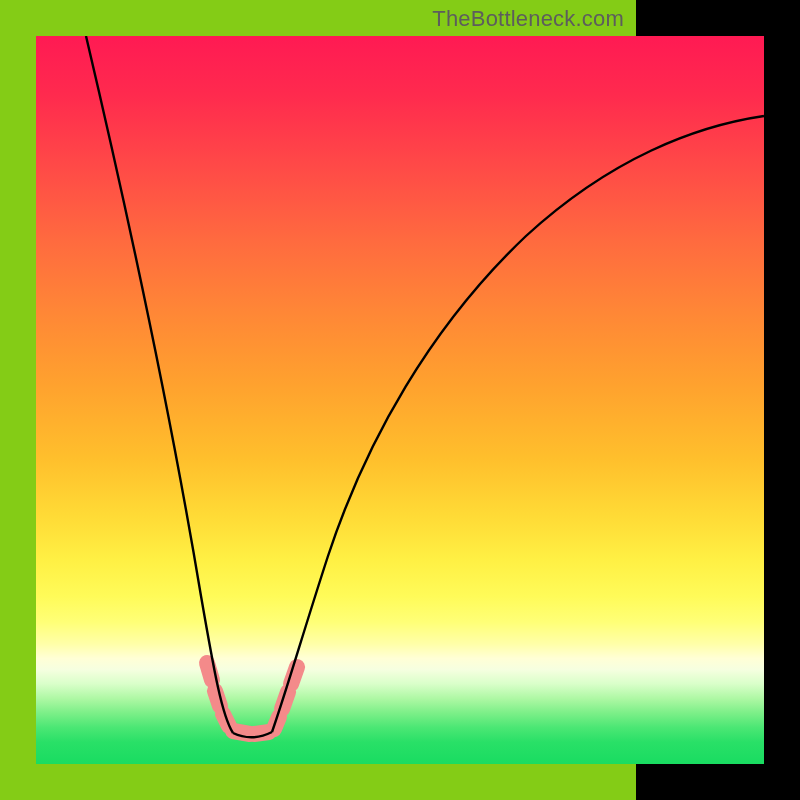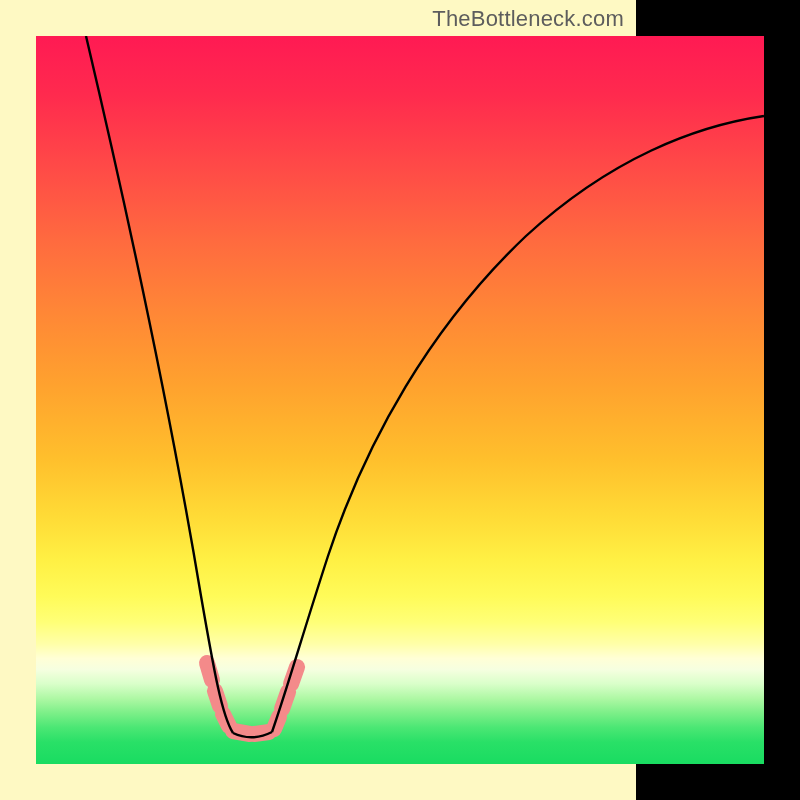--- a/index.html
+++ b/index.html
@@ -10,21 +10,21 @@
     background: #000;
     font-family: Arial, Helvetica, sans-serif;
     overflow: hidden;
   }
   .frame {
     position: absolute;
     left: 0;
     top: 0;
     width: 636px;
     height: 800px;
-    background: #fef9c3;
+    background: #84cc16;
   }
   .plot-area {
     position: absolute;
     left: 36px;
     top: 36px;
     width: 728px;
     height: 728px;
     overflow: hidden;
   }
   .gradient {

